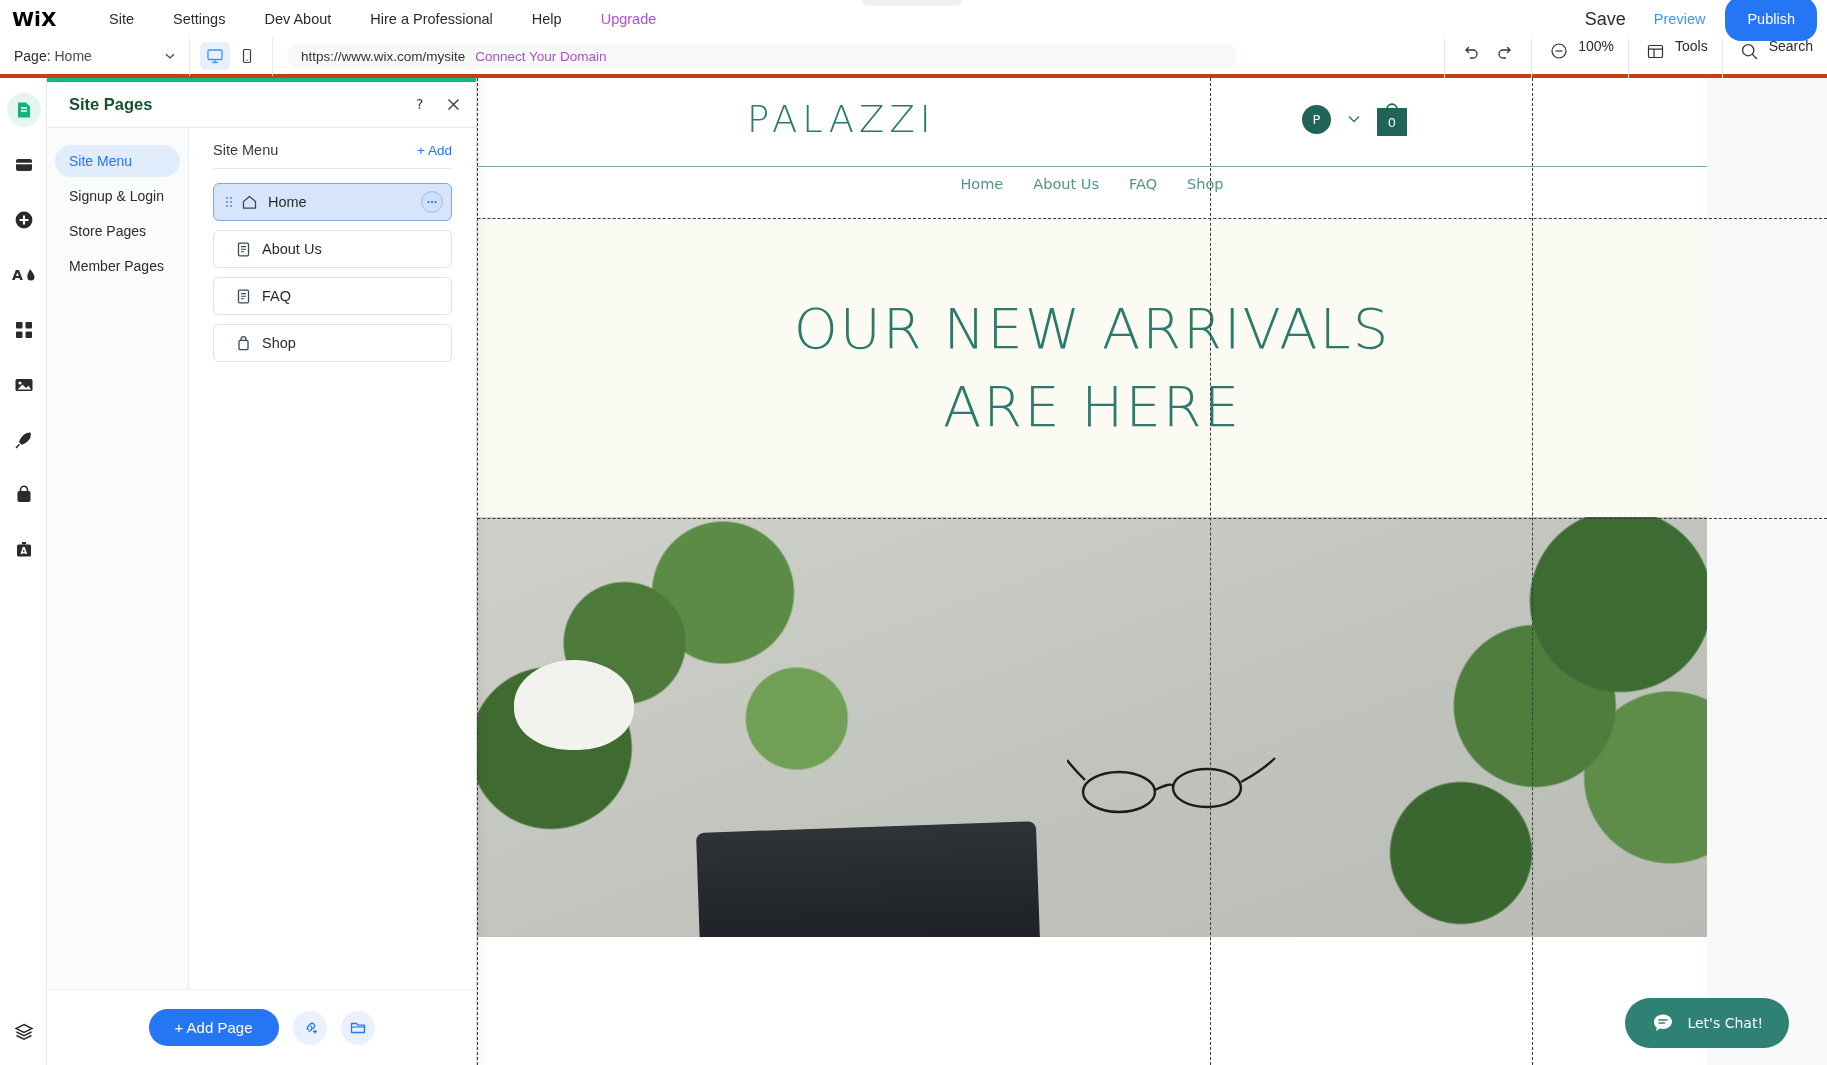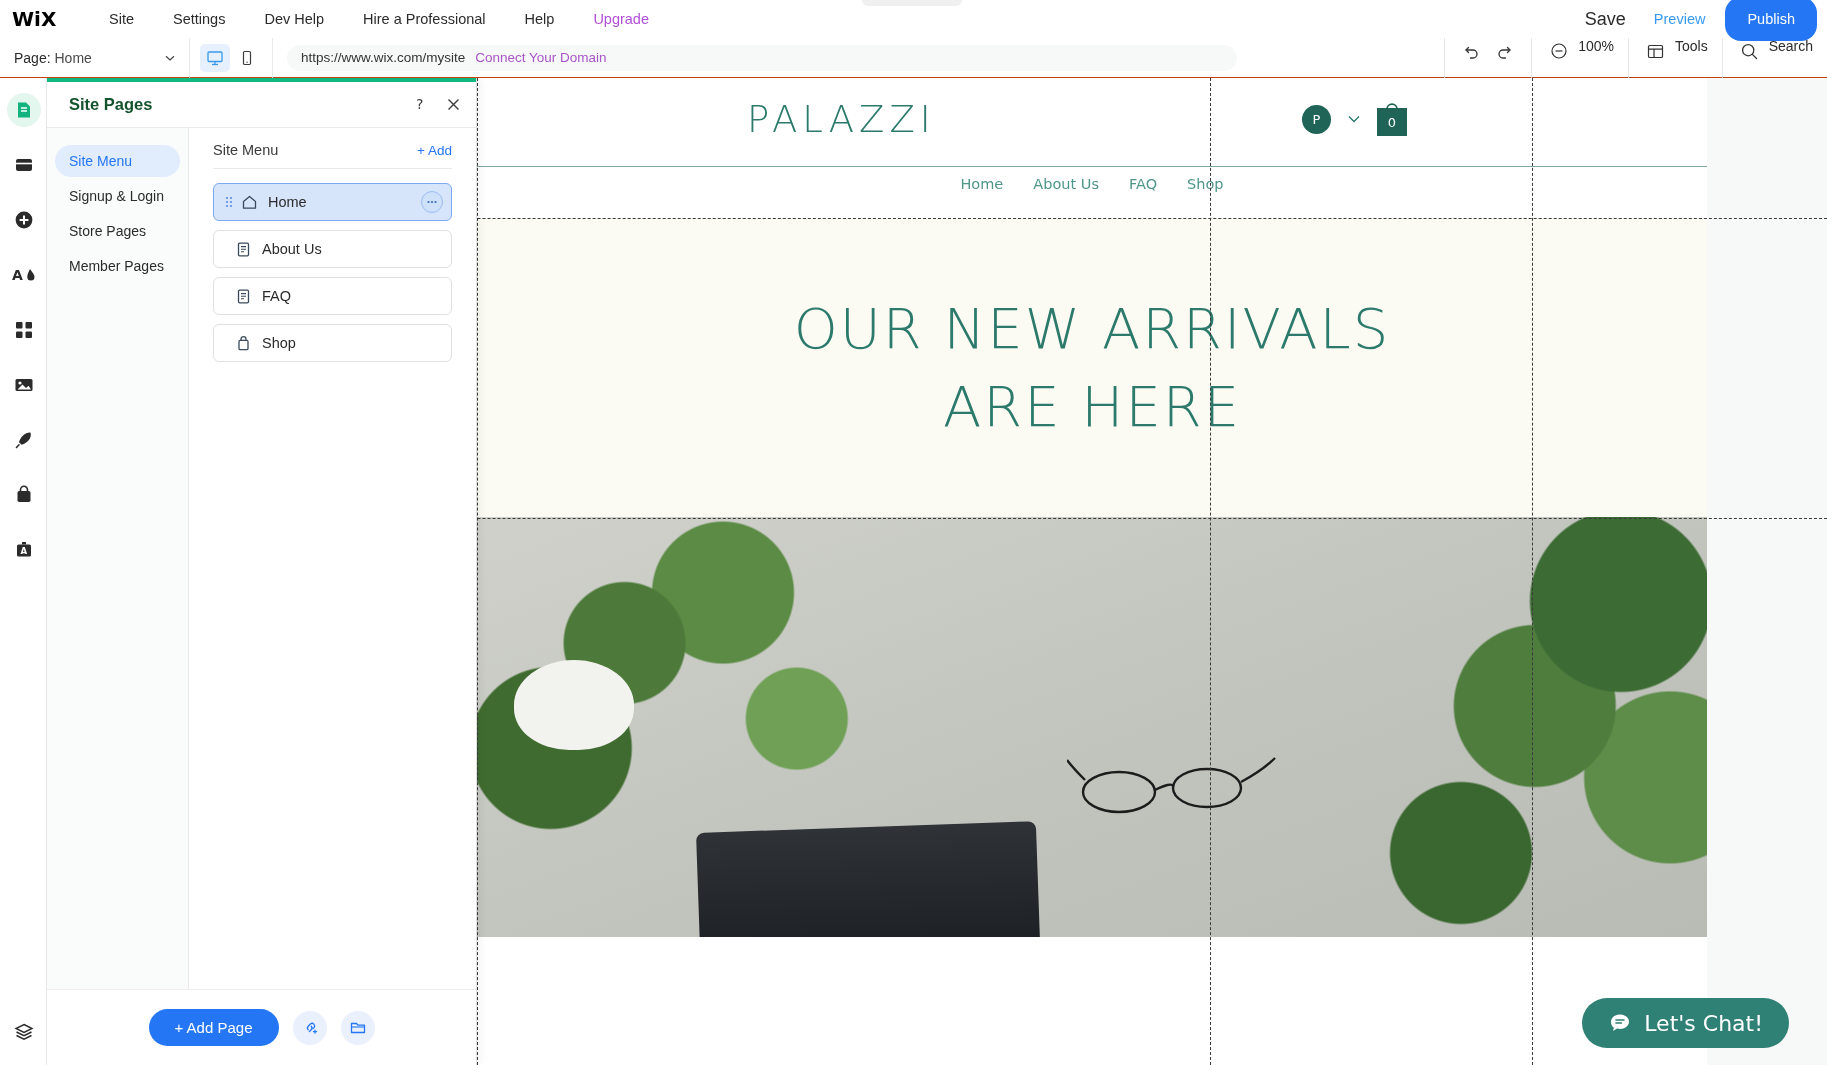--- a/index.html
+++ b/index.html
@@ -35,21 +35,21 @@
     border-radius: 16px; padding: 14px 22px; cursor: pointer; margin-left: 6px;
   }
   .top-tab-nub {
     position: absolute; left: 862px; top: -12px; width: 100px; height: 18px;
     background: #f0f0f0; border-radius: 0 0 6px 6px; z-index: 61;
   }
 
   
   .subbar {
     position: absolute; top: 38px; left: 0; width: 1827px; height: 40px;
-    background: #fff; border-bottom: 1px solid #c2410c;
+    background: #fff; border-bottom: 4px solid #c2410c;
     display: flex; align-items: center; z-index: 55;
   }
   .page-select {
     display: flex; align-items: center; width: 190px; padding-left: 14px;
     font-size: 14px; color: #2b2b2b; cursor: pointer; height: 40px;
     border-right: 1px solid #e8e8e8; justify-content: space-between; padding-right: 12px;
   }
   .page-select .lbl-strong { color: #2b2b2b; }
   .page-select .lbl-val { color: #4a4a4a; }
   .vp-group { display: flex; align-items: center; gap: 2px; padding: 0 10px;
@@ -177,21 +177,21 @@
   .guide-v { position: absolute; top: 0; bottom: 0; width: 0;
              border-left: 1px dashed #3a3a3a; pointer-events: none; z-index: 20;}
   .guide-h { position: absolute; left: 0; right: 0; height: 0;
              border-top: 1px dashed #3a3a3a; pointer-events: none; z-index: 20;}
 
   
   .chat {
     position: absolute; right: 38px; bottom: 17px; height: 50px;
     background: #2f8075; border-radius: 25px; color: #fff;
     display: flex; align-items: center; gap: 12px; padding: 0 26px;
-    font-size: 22px; cursor: pointer; z-index: 40;
+    font-size: 14px; cursor: pointer; z-index: 40;
     font-family: "DejaVu Sans", sans-serif;
   }
 
   
   .panel {
     position: absolute; left: 47px; top: 78px; width: 430px; bottom: 0;
     background: #fff; border-right: 1px solid #e0e0e0;
     box-shadow: 2px 0 10px rgba(0,0,0,.07); z-index: 45;
     display: flex; flex-direction: column;
   }
@@ -259,21 +259,21 @@
 
   <div class="topbar">
     <div class="wix-logo">
       <svg width="52" height="22" viewBox="0 0 52 22">
         <text x="0" y="18" font-family="DejaVu Sans, sans-serif" font-size="20" font-weight="bold" fill="#000">WiX</text>
       </svg>
     </div>
     <div class="topmenu">
       <div class="topmenu-item">Site</div>
       <div class="topmenu-item">Settings</div>
-      <div class="topmenu-item">Dev Help</div>
+      <div class="topmenu-item">Dev About</div>
       <div class="topmenu-item">Hire a Professional</div>
       <div class="topmenu-item">Help</div>
       <div class="topmenu-item upgrade">Upgrade</div>
     </div>
     <div class="topbar-right">
       <div class="tb-save">Save</div>
       <div class="tb-preview">Preview</div>
       <div class="tb-publish">Publish</div>
     </div>
   </div>

